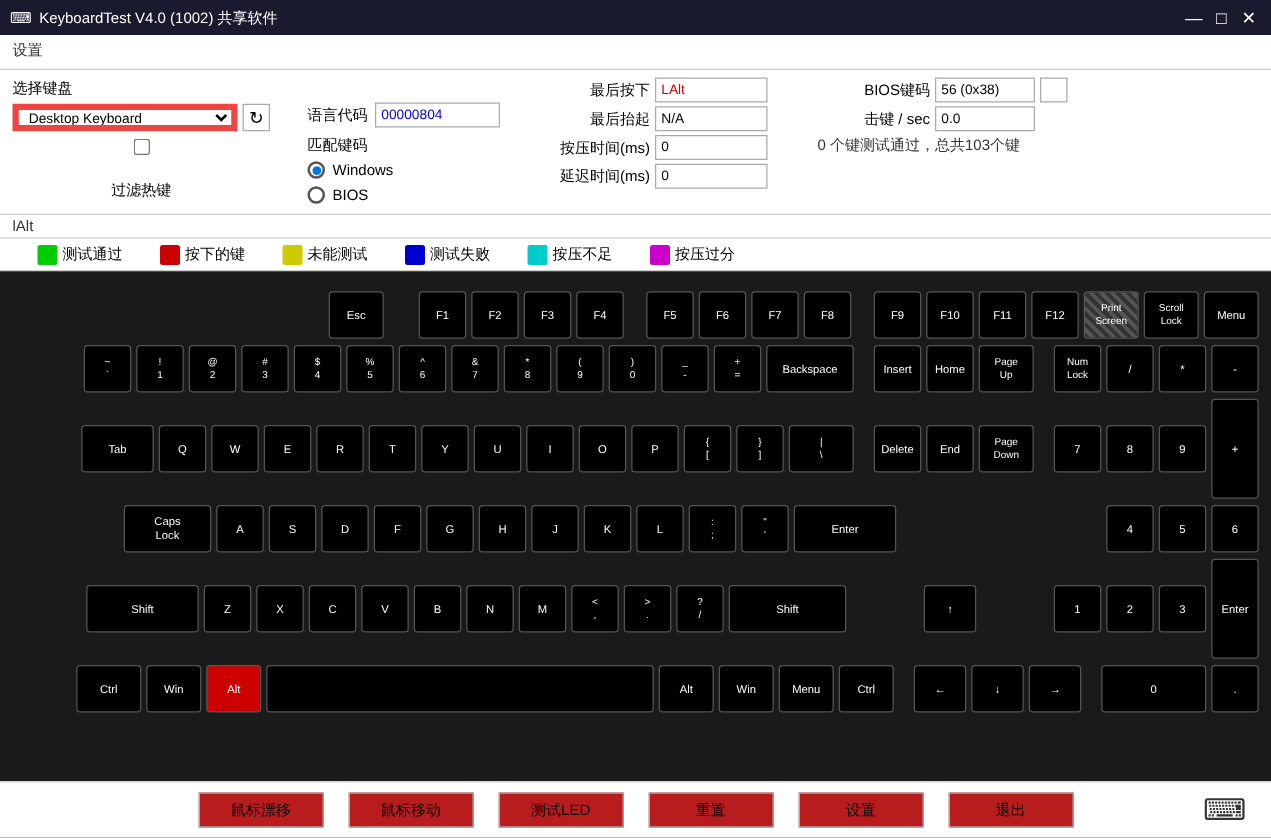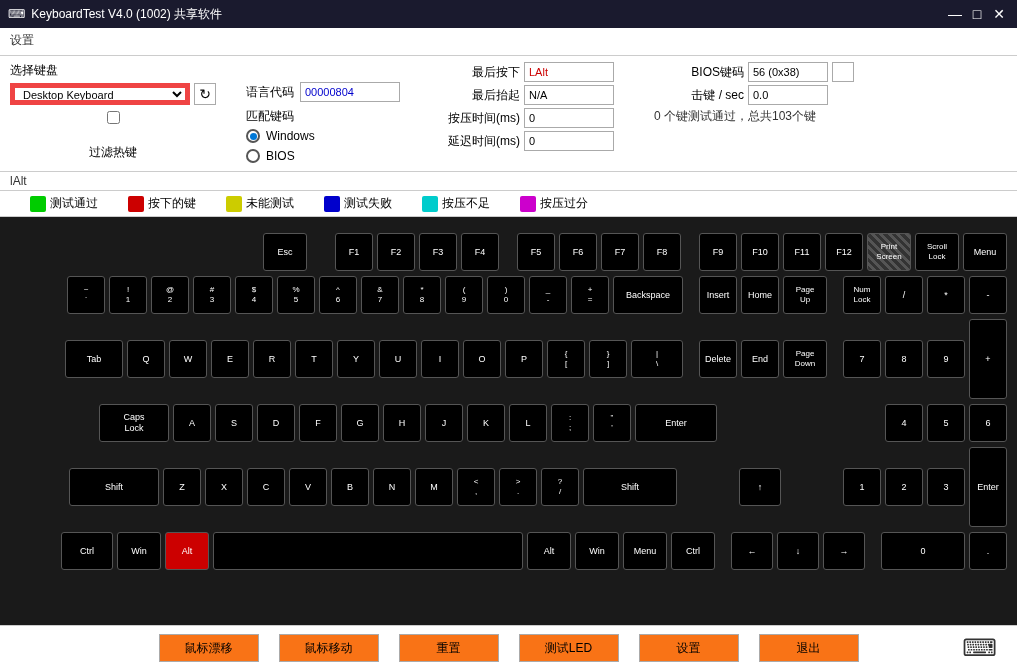--- a/index.html
+++ b/index.html
@@ -144,21 +144,21 @@
       display: flex;
       align-items: center;
       justify-content: center;
       padding: 8px;
       gap: 20px;
       border-top: 1px solid #ccc;
       background: white;
     }
     .bottom-btn {
       width: 100px; height: 28px;
-      border: 1px solid #aaa; background: #f97316;
+      border: 1px solid #aaa; background: #b91c1c;
       cursor: pointer; font-size: 12px;
       display: flex; align-items: center; justify-content: center;
     }
     .spacebar { min-width: 300px; }
     .key.hatch { background: repeating-linear-gradient(45deg, #333, #333 3px, #555 3px, #555 6px); }
   </style>
 </head>
 <body>
 
 <div class="title-bar">
@@ -622,21 +622,21 @@
         </div>
       <div class="key">
           <span class="key-label">.</span>
         </div>
     </div>
   </div>
 
   <div class="bottom-bar">
     <button class="bottom-btn">鼠标漂移</button>
     <button class="bottom-btn">鼠标移动</button>
+    <button class="bottom-btn">测试LED</button>
     <button class="bottom-btn">重置</button>
-    <button class="bottom-btn">测试LED</button>
     <button class="bottom-btn">设置</button>
     <button class="bottom-btn">退出</button>
     <div style="position:absolute;right:20px;">
       <div style="font-size:24px;color:#333;">⌨</div>
     </div>
   </div>
 </div>
 
 </body></html>

